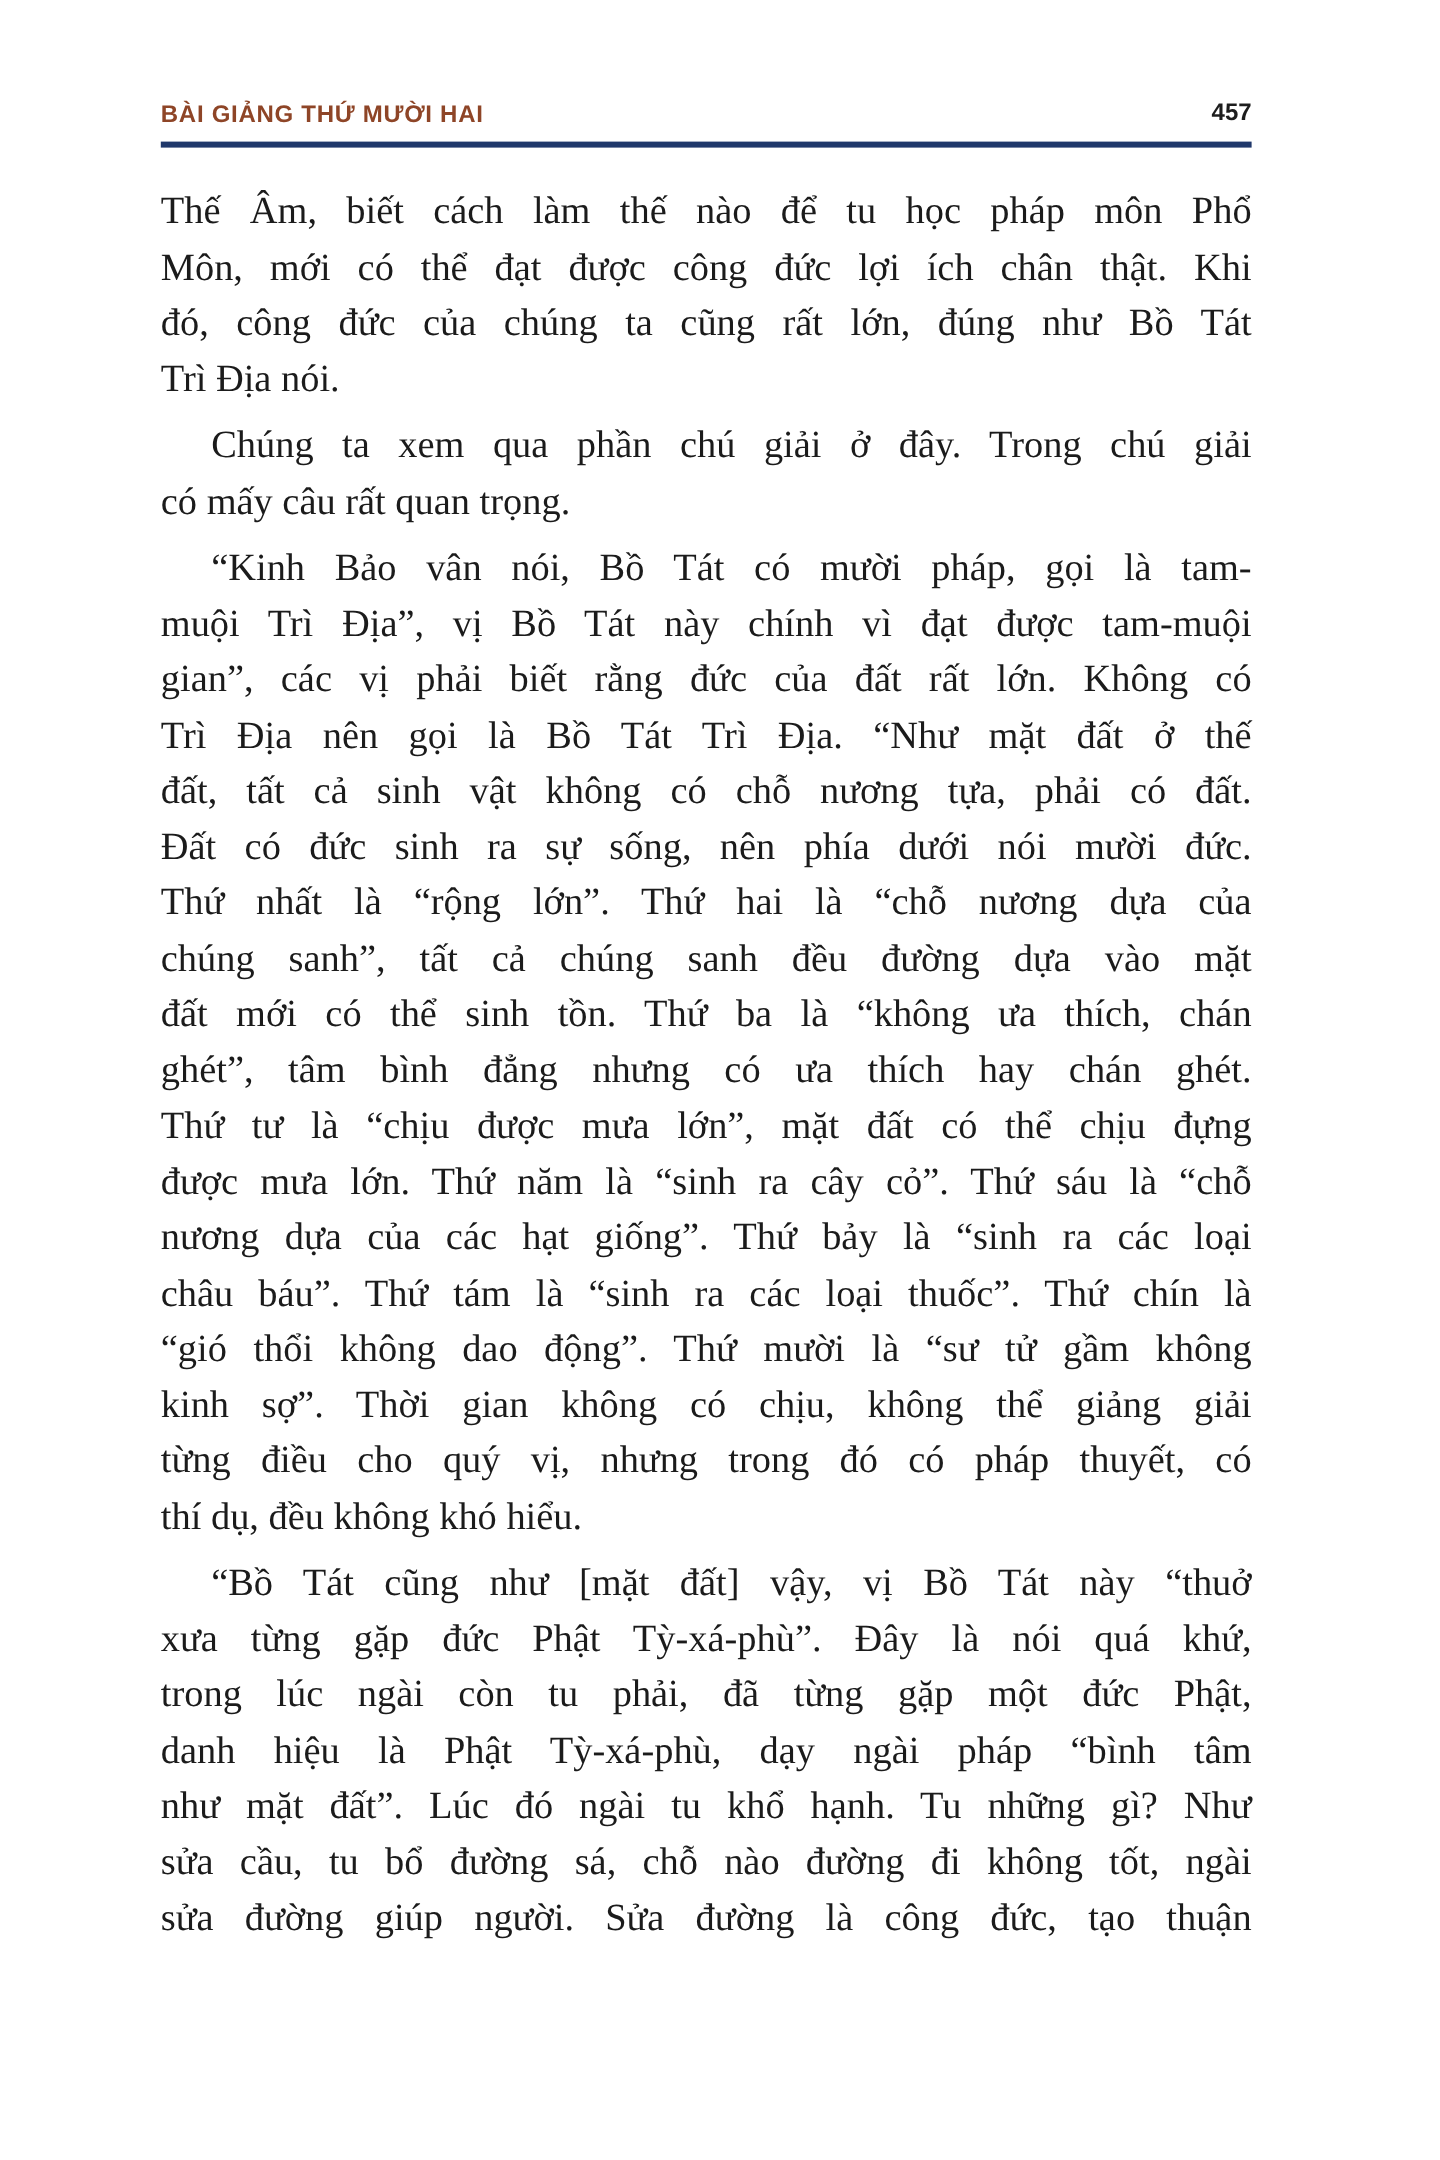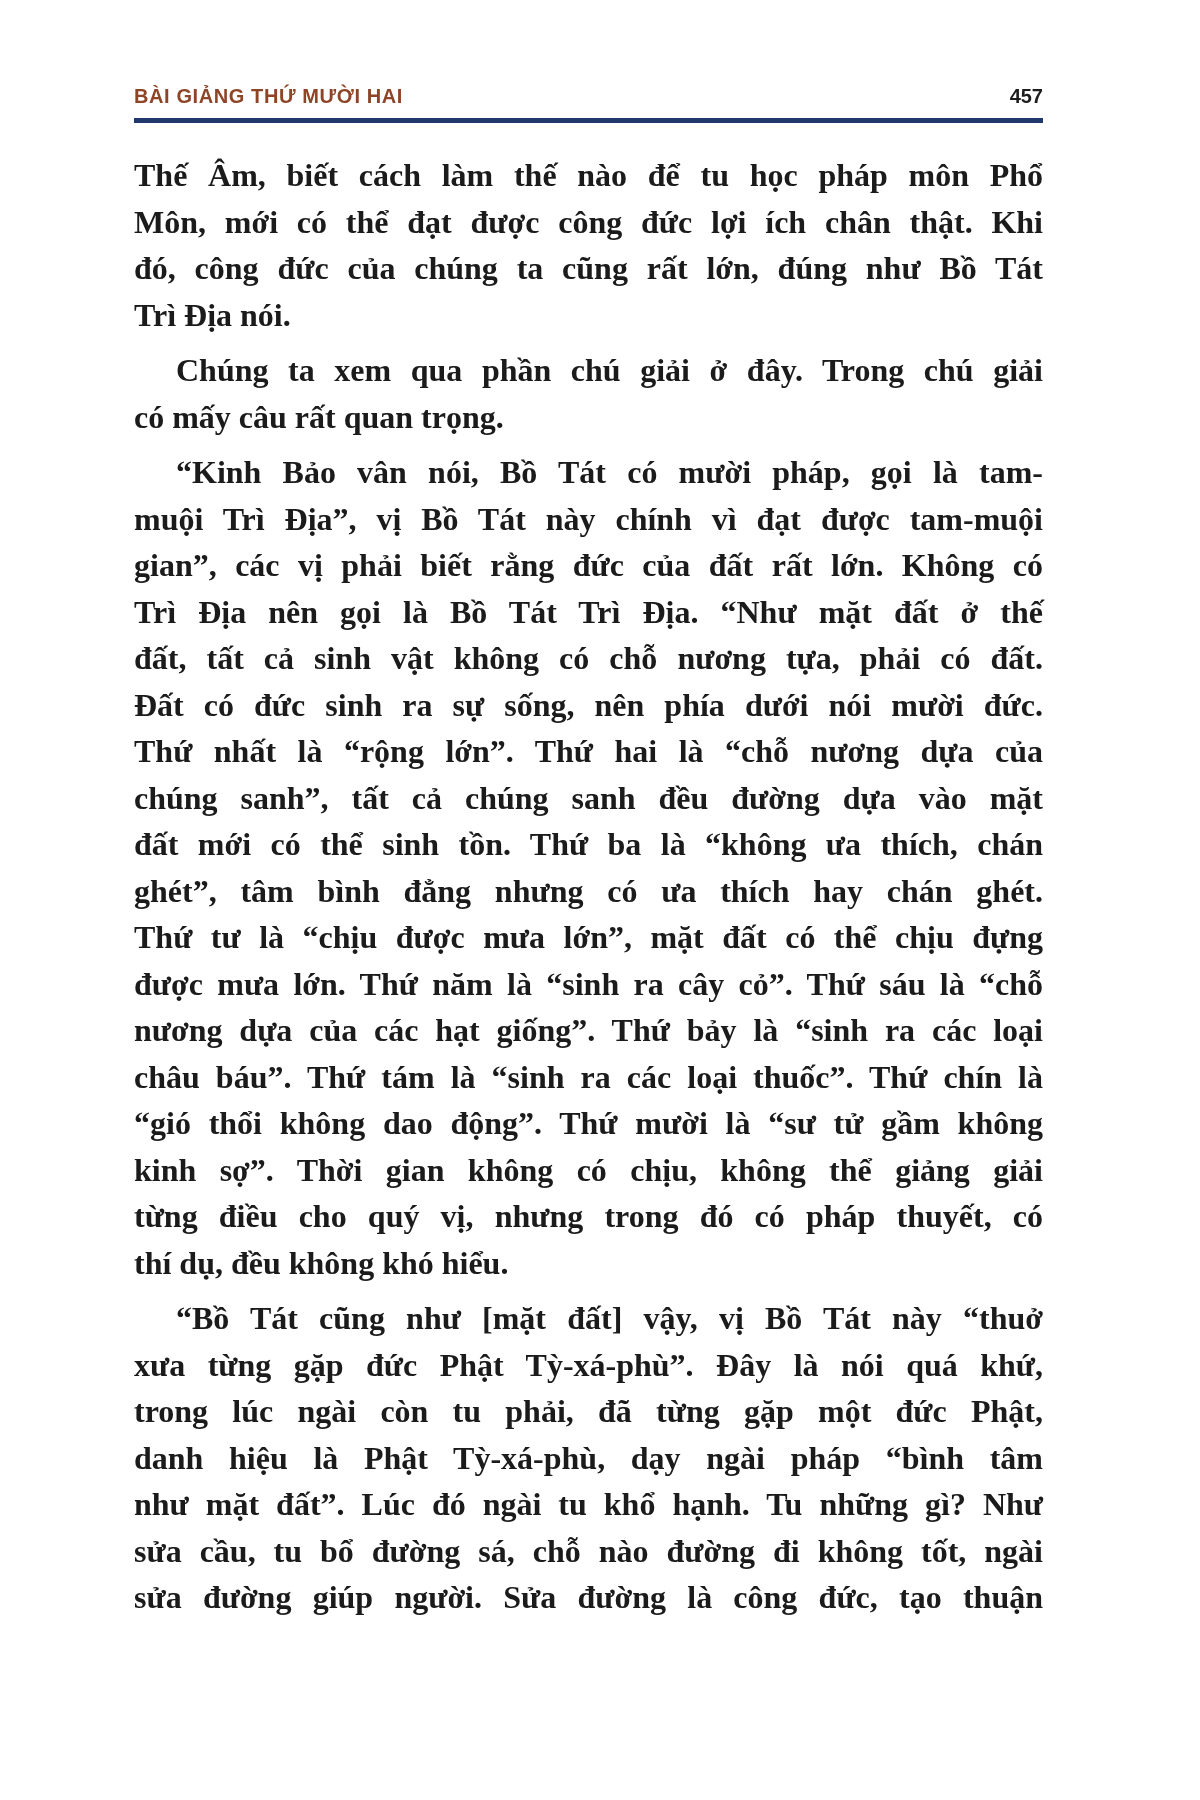--- a/index.html
+++ b/index.html
@@ -13,21 +13,21 @@
     height: 1800px;
     background: var(--bg-color, #ffffff);
     overflow: hidden;
   }
   .content {
     padding: 84px 157px 0 134px; 
   }
   .header-row {
     display: flex;
     justify-content: space-between;
-    align-items: center;
+    align-items: flex-start;
   }
   .running-head {
     font-family: "Liberation Sans", "DejaVu Sans", sans-serif;
     font-weight: bold;
     font-size: 20px;
     letter-spacing: 0.6px;
     color: var(--head-color, #8e4527);
     line-height: 1.2;
   }
   .page-number {
@@ -48,21 +48,20 @@
     font-size: 32px;
     line-height: 46.5px;
     color: var(--text-color, #1b1b1b);
   }
   .paragraph + .paragraph {
     margin-top: 9px;
   }
   .line {
     text-align: justify;
     text-align-last: justify;
-    font-weight: bold;
   }
   .line.last-left {
     text-align-last: left;
   }
   .line.first-indent {
     text-indent: 42px;
   }
 </style>
 </head>
 <body>

